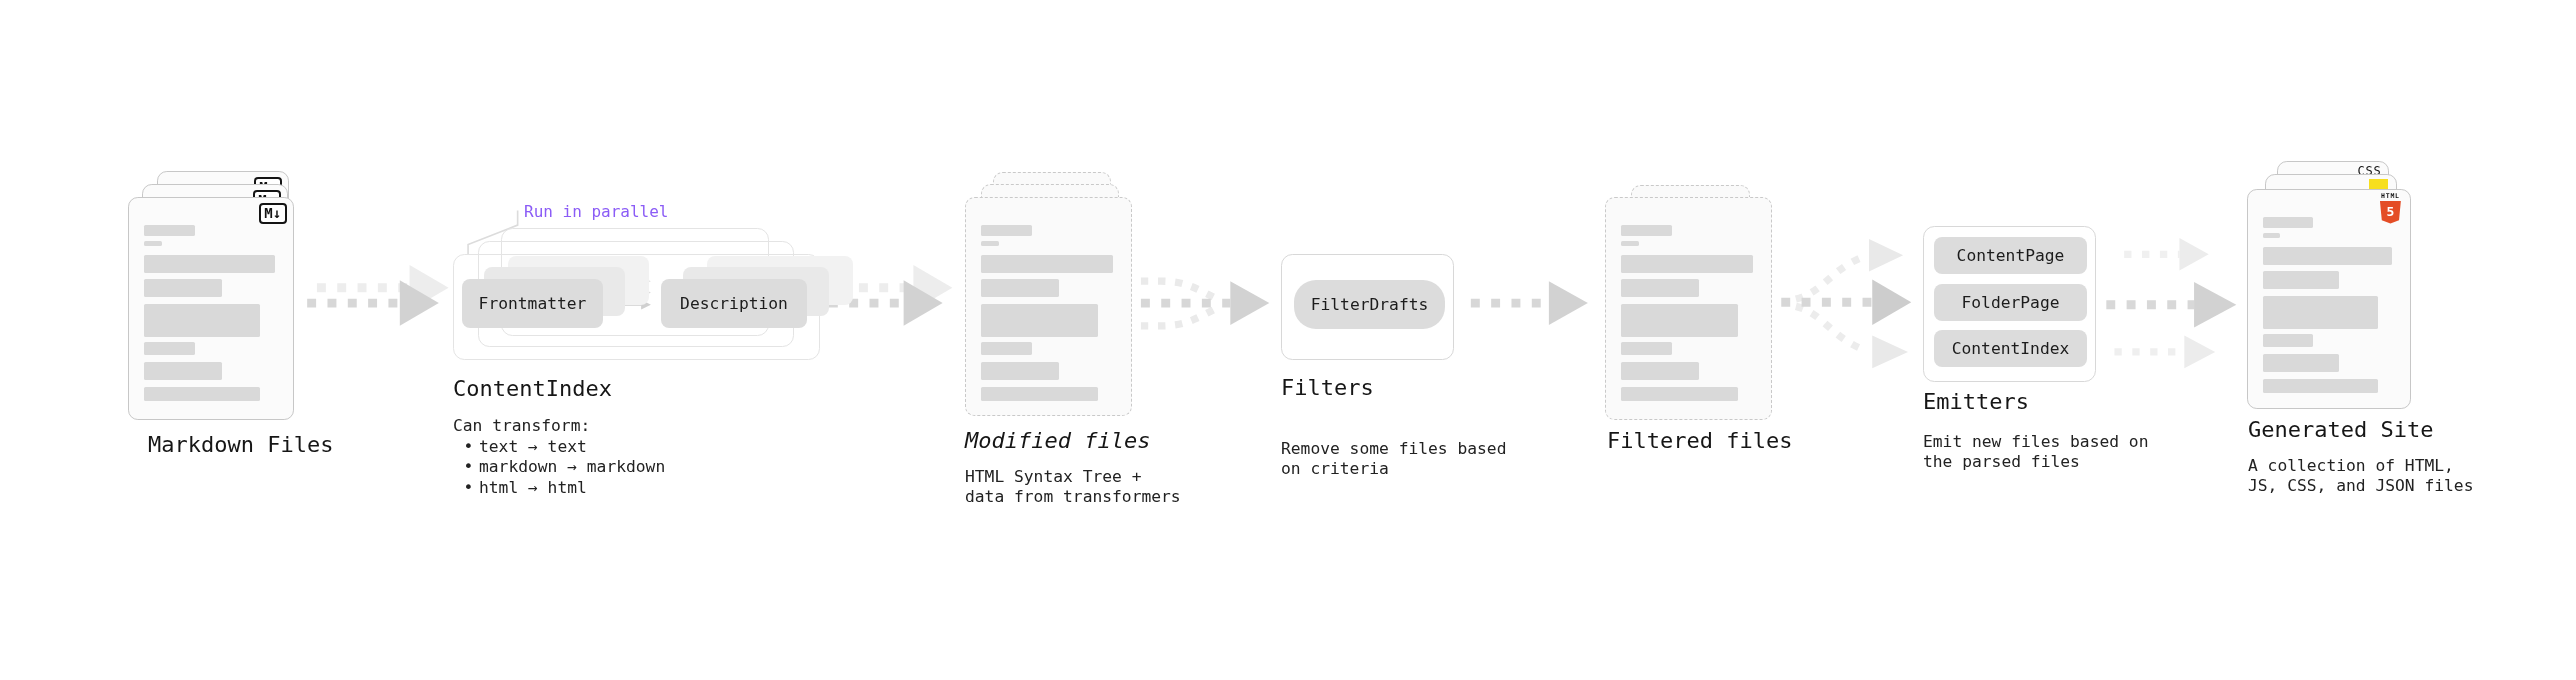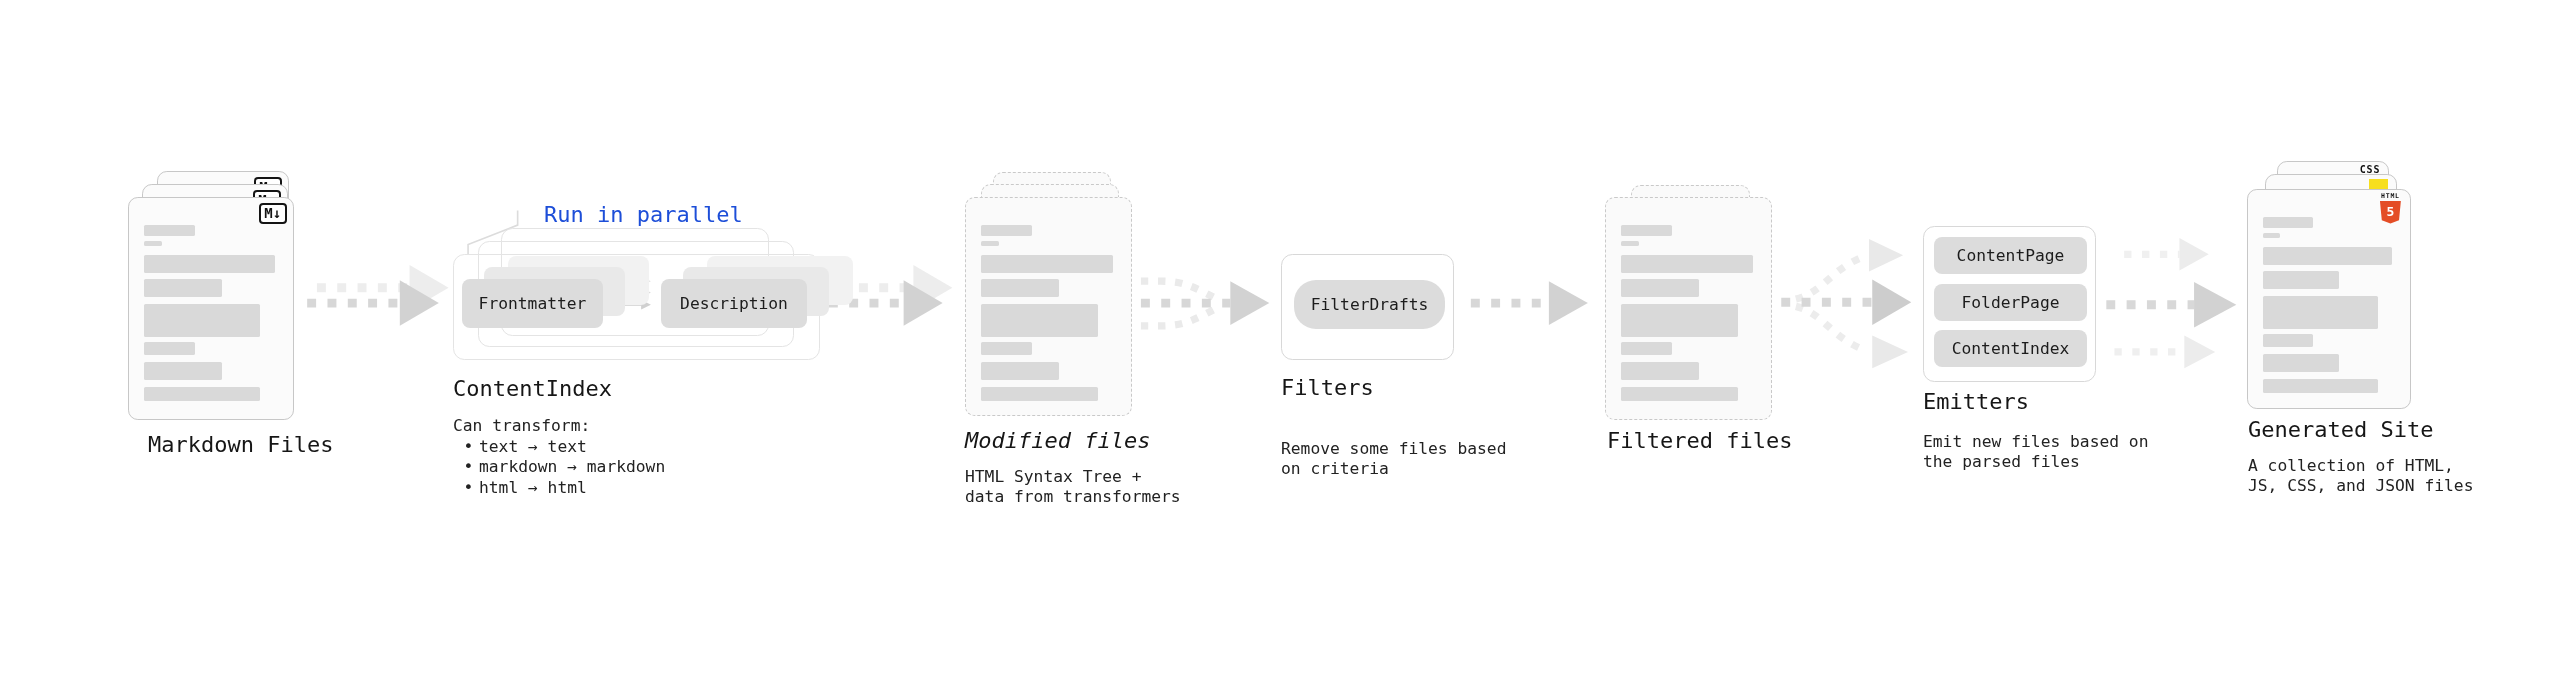--- a/index.html
+++ b/index.html
@@ -12,21 +12,21 @@
 
   
   .doc-card{position:absolute;background:#fbfbfb;border:1.6px solid #c7c7c7;border-radius:9.8px;box-sizing:border-box;}
   .doc-card.dashed{border-style:dashed;border-color:#c9c9c9;background:#fafafa;}
   .doc-body{position:absolute;left:15.4px;right:15.4px;top:0;bottom:0;}
   .bar{position:absolute;left:0;background:#d9d9d9;border-radius:1.6px;}
 
   .md-badge{position:absolute;top:4.9px;right:6.5px;background:#fff;border:2.4px solid #141414;border-radius:4.1px;
     font-weight:bold;font-size:14px;line-height:1;padding:1.6px 3.3px;color:#141414;}
   .css-badge{position:absolute;top:3.3px;right:6.5px;text-align:center;}
-  .css-badge .css-txt{font-size:10px;font-weight:bold;line-height:1;color:#111;letter-spacing:0.8px;}
+  .css-badge .css-txt{font-size:12px;font-weight:normal;line-height:1;color:#111;letter-spacing:0.8px;}
   .css-badge .css-bar{width:23px;height:3.3px;background:#2b65e8;margin-top:0.8px;}
   .js-badge{position:absolute;top:4.1px;right:8.1px;width:18.7px;height:9.8px;background:#f7df1e;}
   .html5-badge{position:absolute;top:3.3px;right:8.1px;width:23px;text-align:center;}
   .html5-badge .h5-label{font-size:6.5px;font-weight:bold;letter-spacing:0.8px;color:#111;line-height:1;}
   .html5-badge .h5-shield{width:21px;height:23px;margin:0.8px auto 0;background:#e44d26;color:#fff;
     font-weight:bold;font-size:13px;line-height:21px;text-align:center;
     clip-path:polygon(0% 0%,100% 0%,91% 86%,50% 100%,9% 86%);}
 
   
   .frame{position:absolute;border:1.6px solid #e4e4e4;border-radius:11.4px;box-sizing:border-box;background:transparent;}
@@ -36,21 +36,21 @@
   .pill.echo1{background:#e9e9e9;}
   .pill.echo2{background:#f2f2f2;}
 
   
   .stage-title{position:absolute;font-size:22px;line-height:24.4px;white-space:nowrap;color:#161616;}
   .stage-desc{position:absolute;font-size:16.3px;line-height:20.3px;color:#222;}
   .stage-desc div{white-space:nowrap;}
   .bullets{position:absolute;font-size:16.3px;line-height:20.3px;color:#222;}
   .bullet-row{display:flex;white-space:nowrap;}
   .bullet-char{width:15.4px;text-align:left;padding-left:1.6px;}
-  .annotation{position:absolute;font-size:22px;color:#1d4ed8;white-space:nowrap;margin-left:20px;}
+  .annotation{position:absolute;font-size:16px;color:#8b5cf6;white-space:nowrap;}
 </style>
 </head>
 <body>
 
 <div class="canvas">
 
   <svg class="arrows" width="2576" height="681" viewBox="0 0 3170 838">
 
     <g>
       <g transform="translate(12,-19)" opacity="1">

